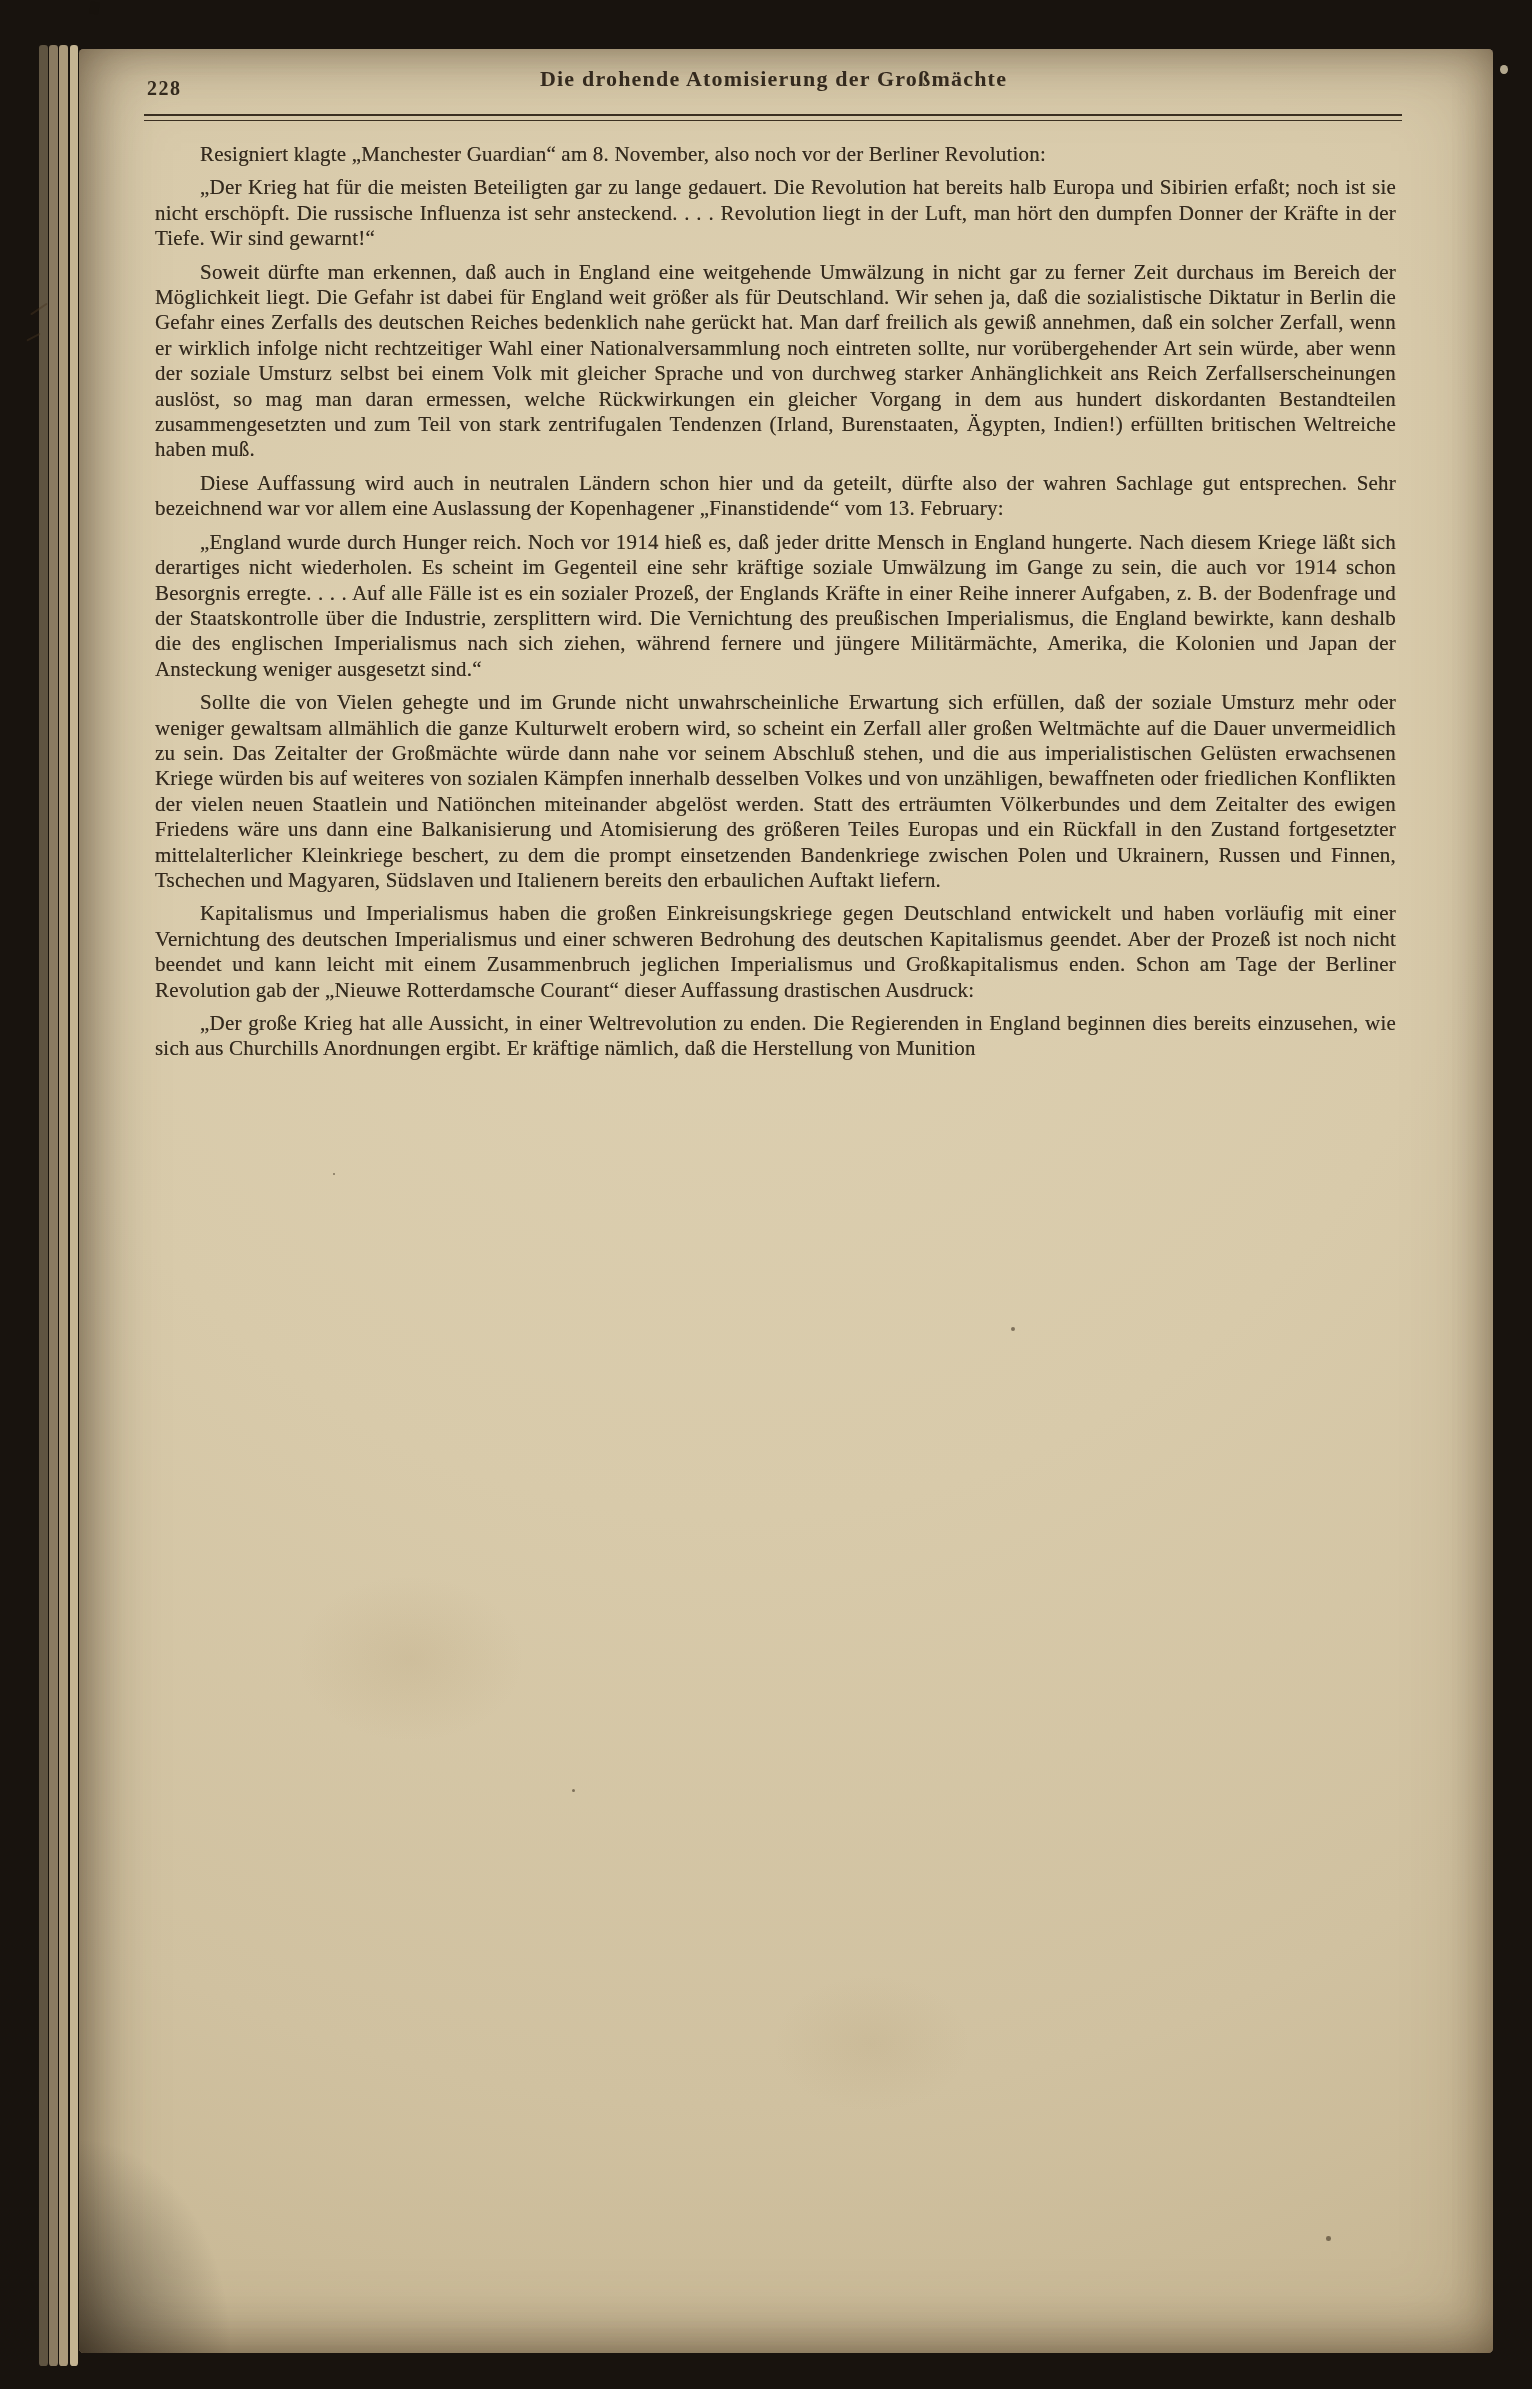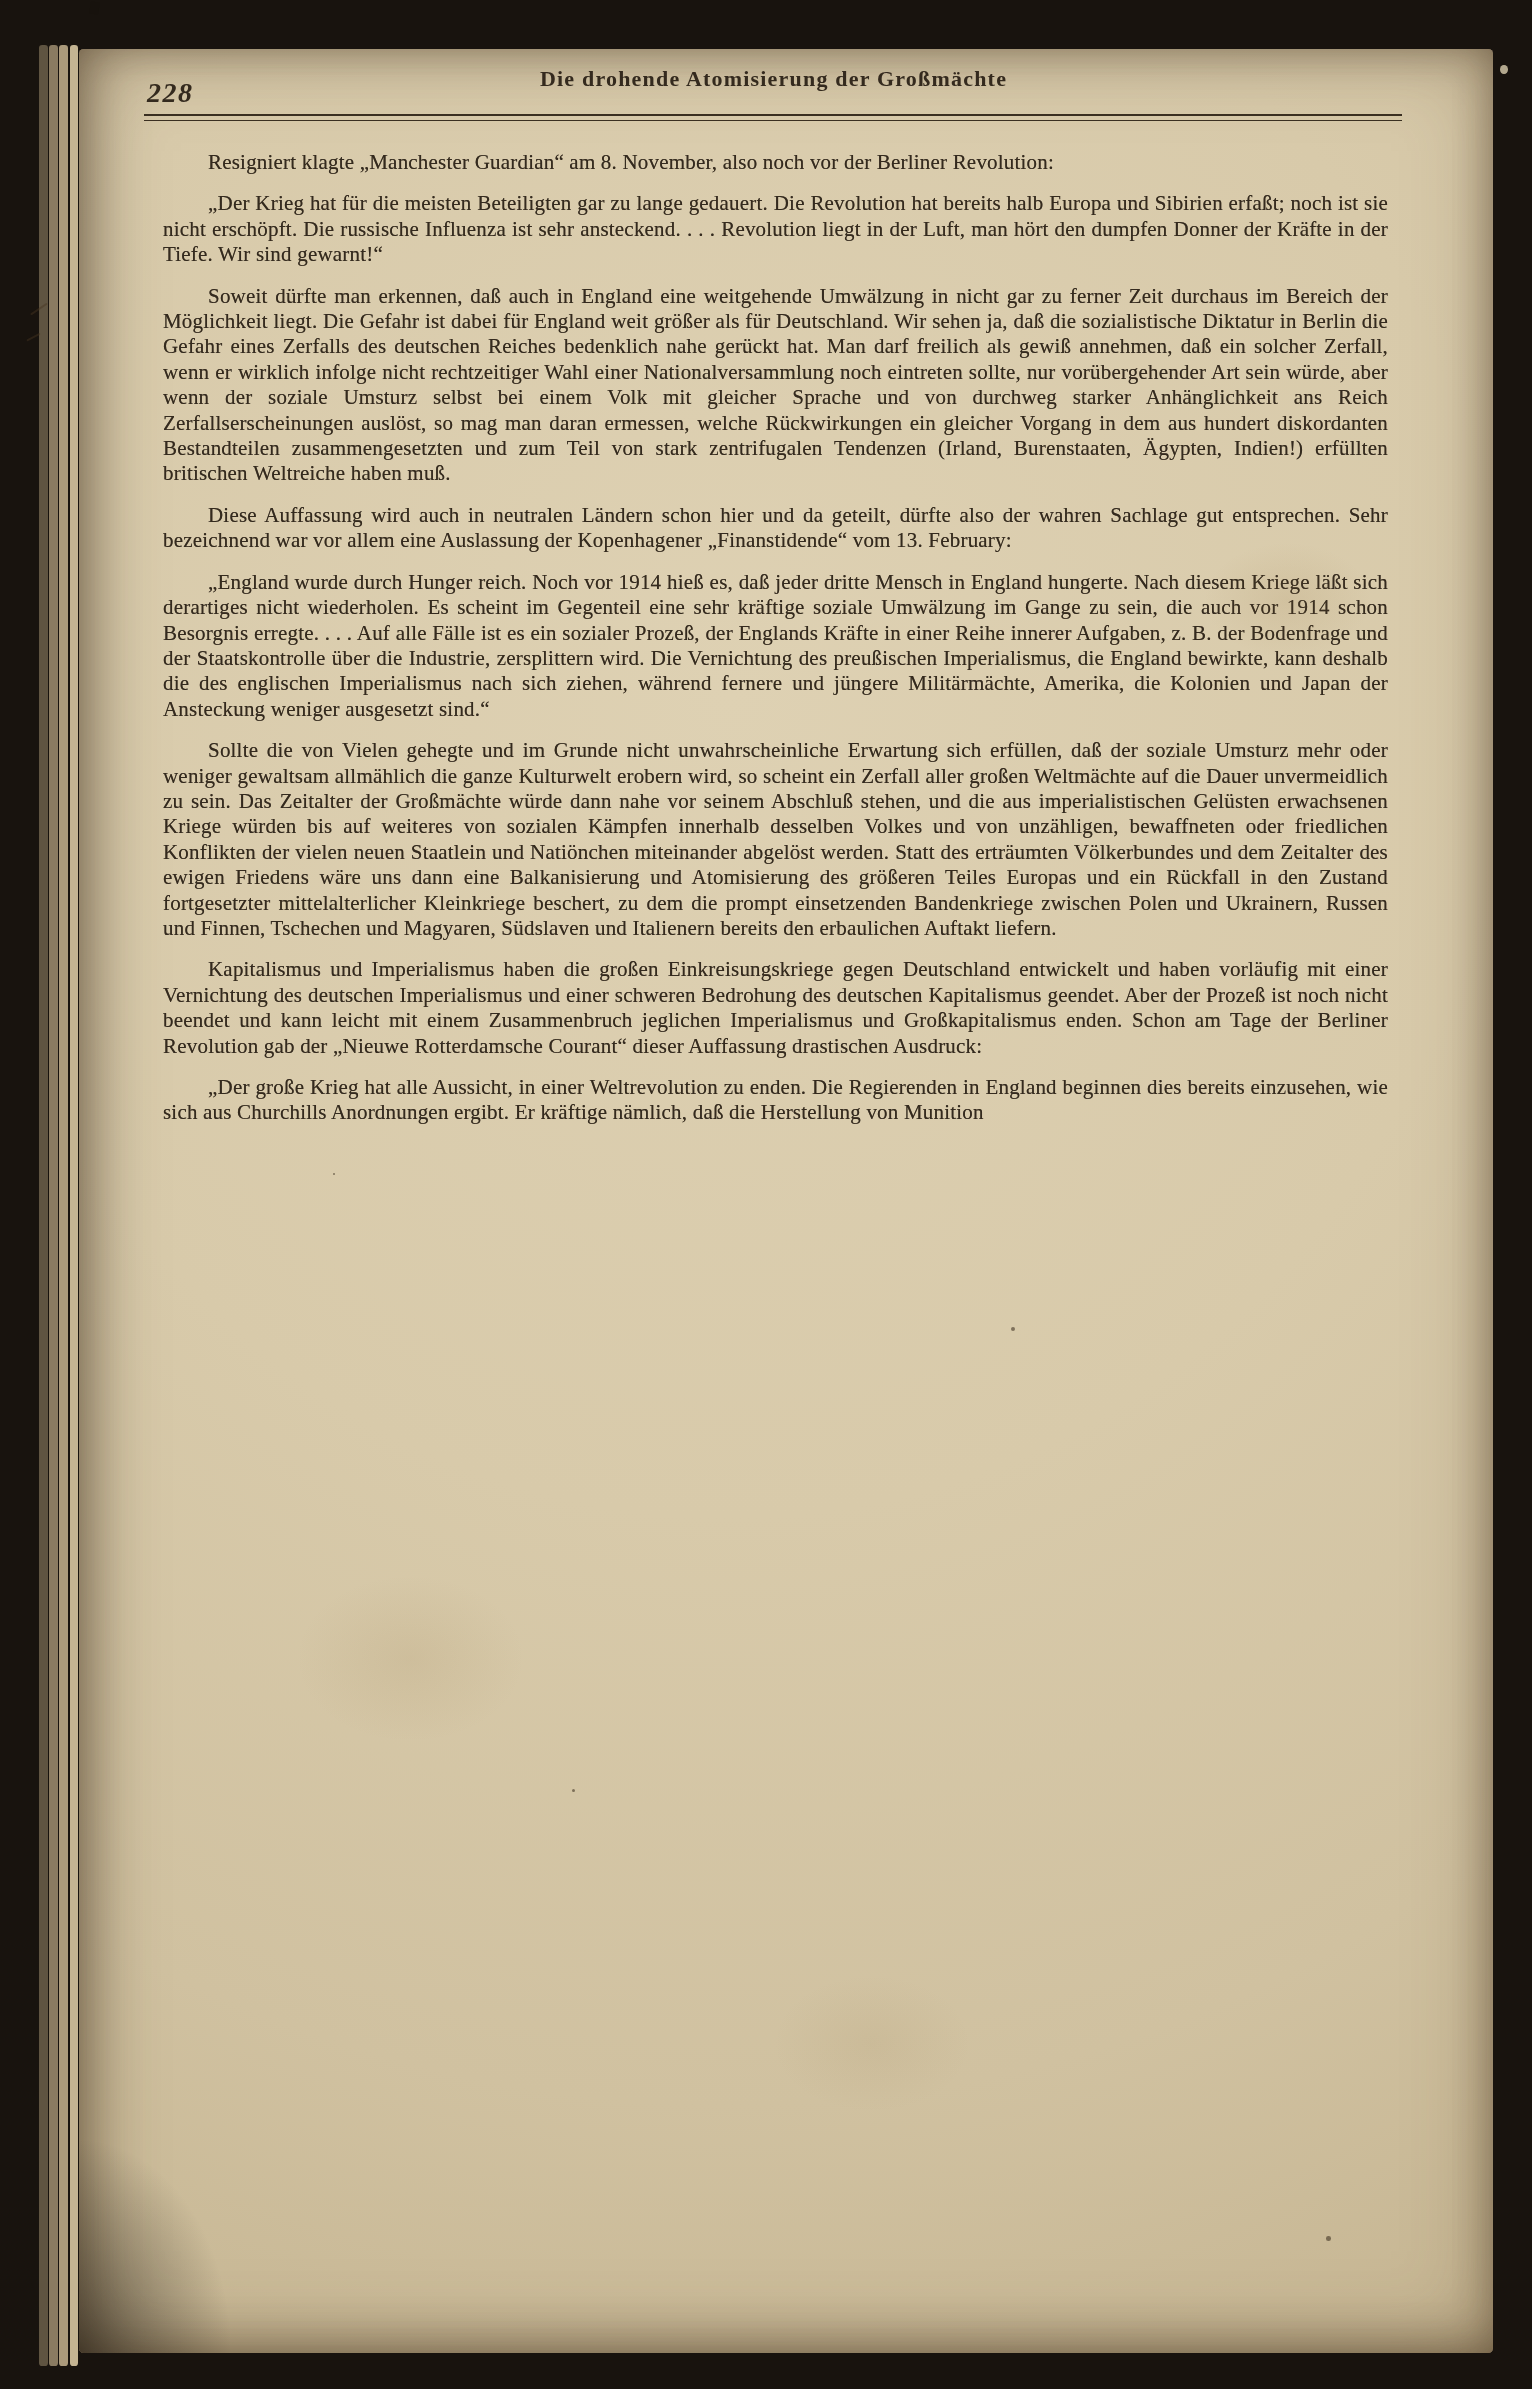--- a/index.html
+++ b/index.html
@@ -62,40 +62,40 @@
   .top-mark{ position:absolute; left:90px; top:1.5px; width:9.2px; height:12.3px;
              background:rgba(24,19,13,.85); border-radius:1.5px; transform:rotate(8deg); }
 
   .margin-mark{ position:absolute; height:2.3px; width:20px; background:rgba(70,54,34,.45); border-radius:1.5px; }
   .margin-mark.m1{ left:29px; top:308px; transform:rotate(-34deg); }
   .margin-mark.m2{ left:26px; top:336px; transform:rotate(-28deg); width:15.4px; }
 
   
   .page-number{
     position:absolute; left:68px; top:28px;
-    font-size:28px; letter-spacing:1.5px; font-weight:bold;font-style:italic;
+    font-size:20px; letter-spacing:1.5px; font-weight:bold;
   }
   .running-title{
     position:absolute; left:66px; top:17px; width:1257px;
     text-align:center; font-size:22px; letter-spacing:1.2px; font-weight:bold;
   }
   .rule{ position:absolute; left:65px; width:1258px; background:#3a2f21; }
   .rule.thick{ top:65px; height:2.3px; }
   .rule.thin { top:71px; height:1.2px; }
 
   
   .text-block{
     position:absolute; left:68px; top:85px; width:1257px;
     font-size:21px; line-height:25.4px;
     text-align:justify;
     color:var(--ink,#342a1e);
     text-shadow:0 0 0.4px rgba(52,42,30,.6);
     letter-spacing:0.2px;
   }
-  .text-block p{ margin:16px; text-indent:45px; }
+  .text-block p{ margin:8px; text-indent:45px; }
 </style>
 </head>
 <body>
 
 <div class="scan-root" style="--backdrop: #18130e; --paper: #d8caaa; --ink: #342a1e;">
 
   <div class="edge-strip s1"></div>
   <div class="edge-strip s2"></div>
   <div class="edge-strip s3"></div>
   <div class="edge-strip s4"></div>

